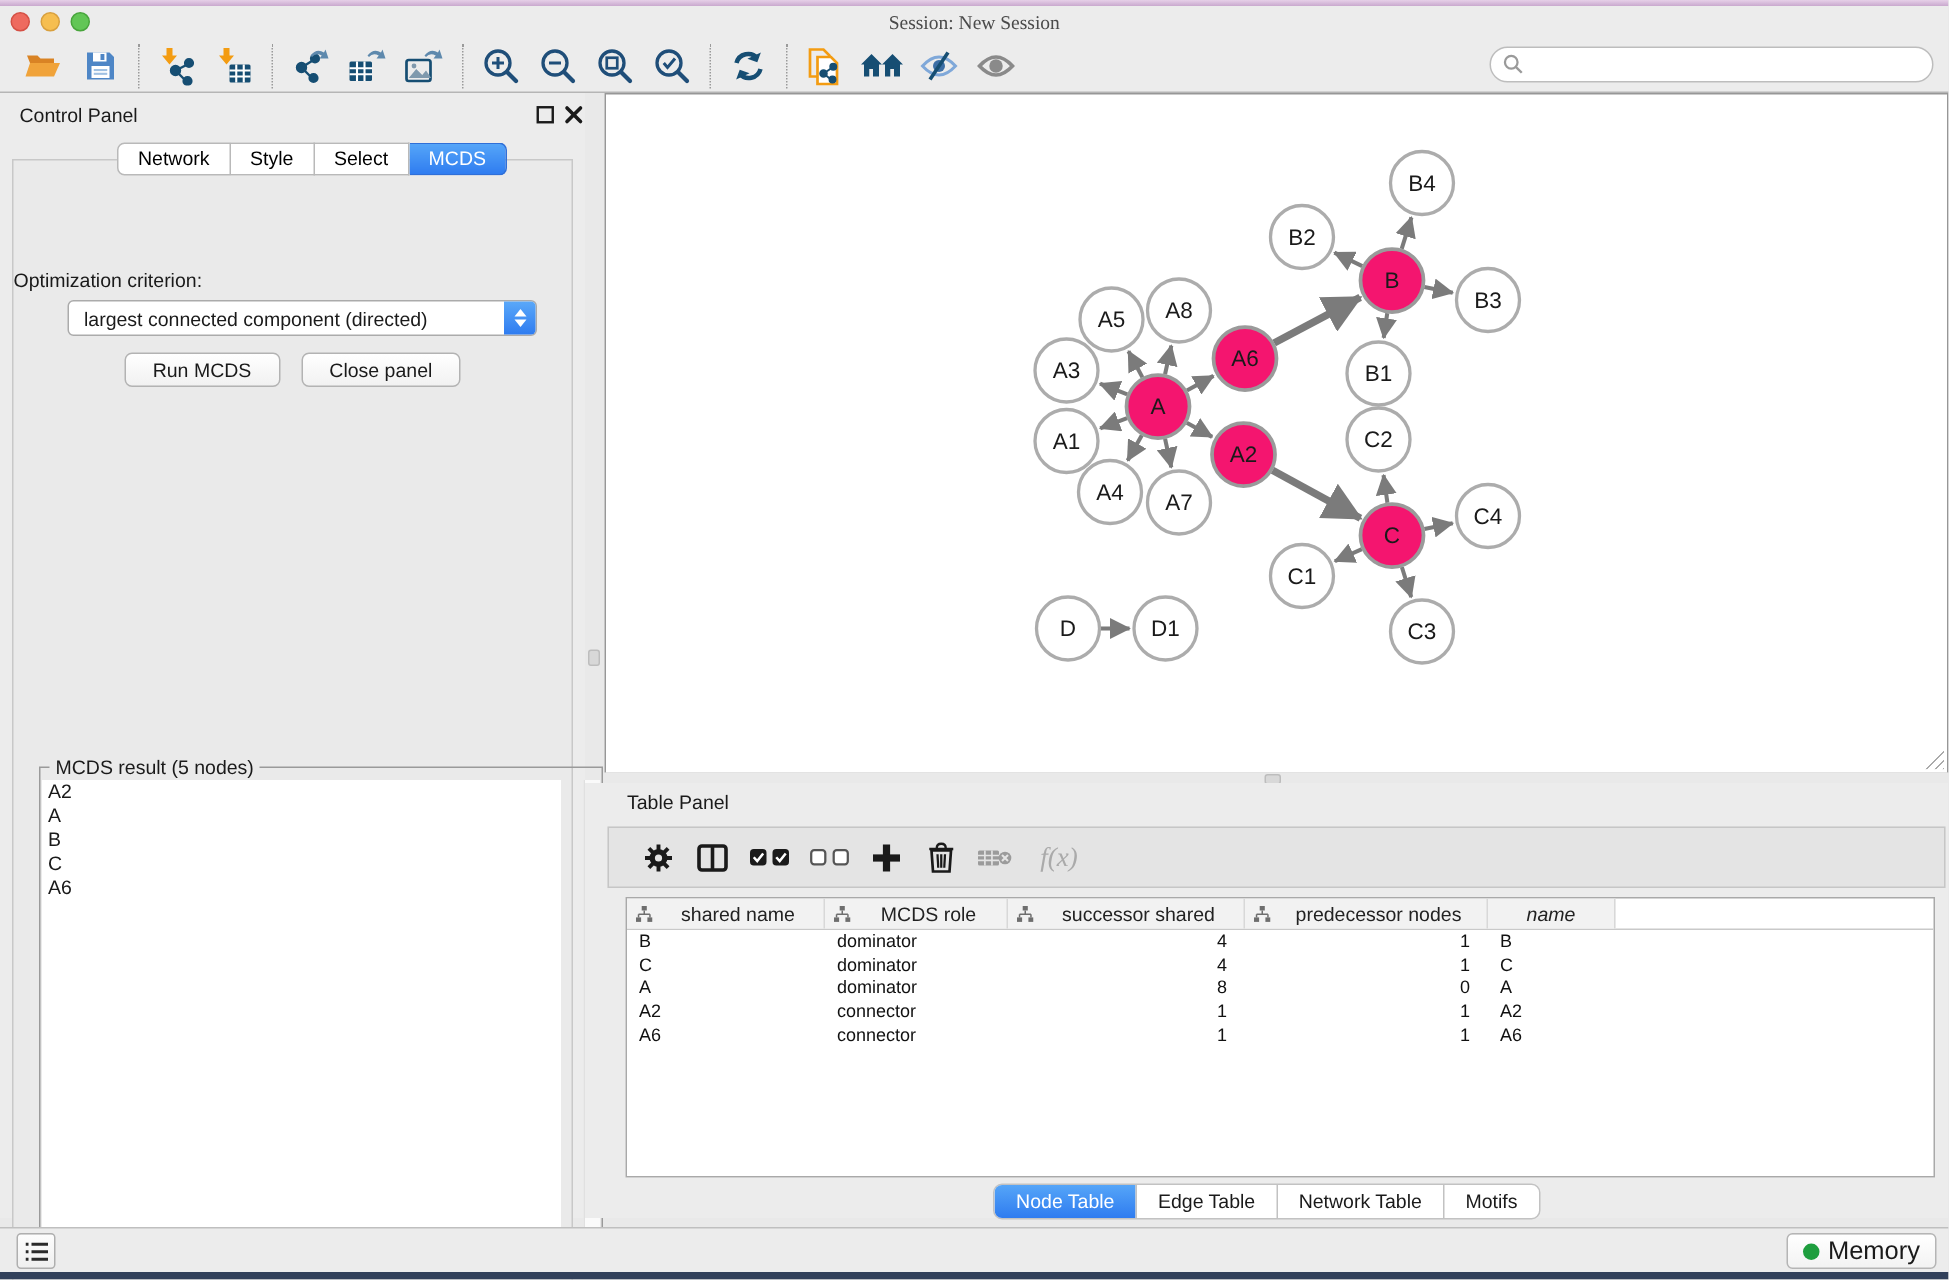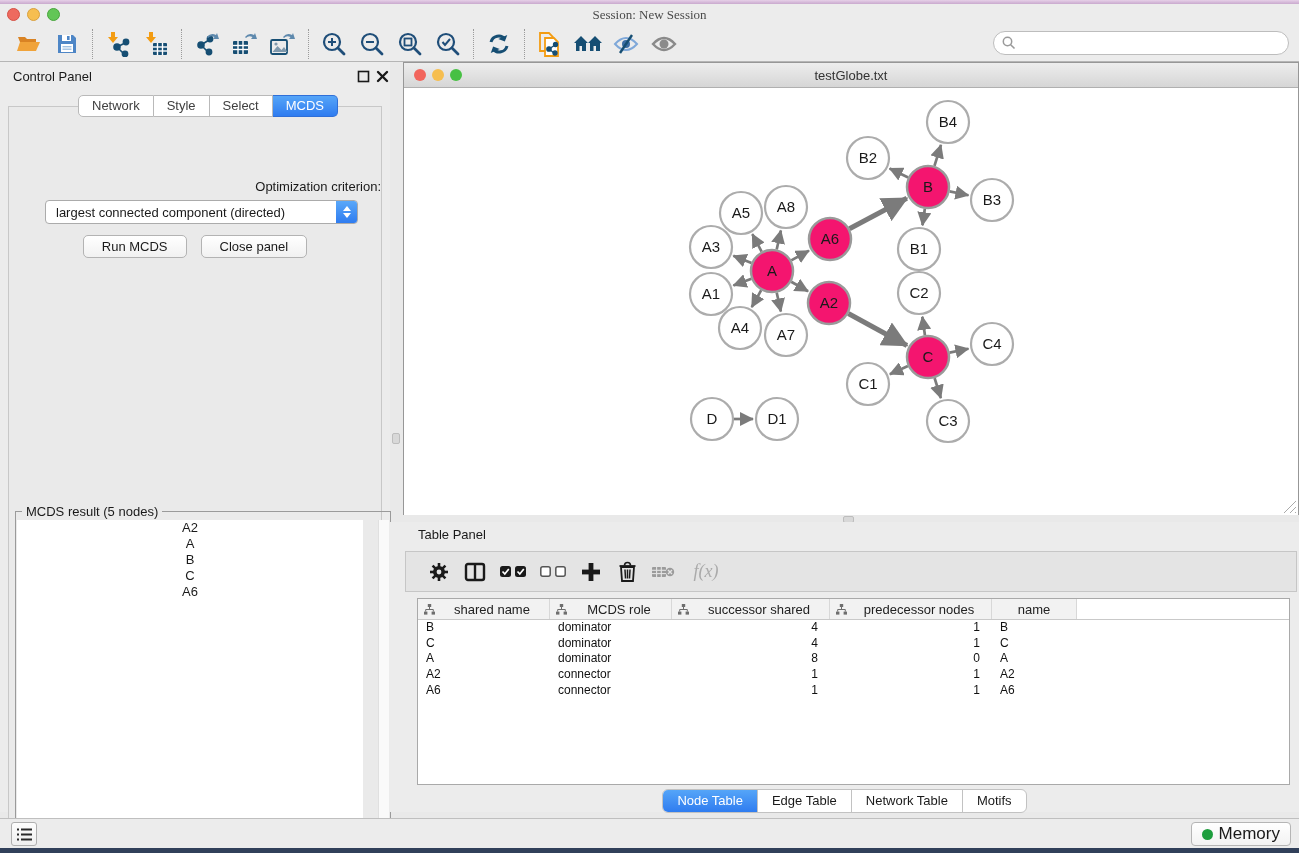--- a/index.html
+++ b/index.html
@@ -23,33 +23,33 @@
   .search-field { position:absolute; right:10px; top:5px; width:296px; height:24px; background:#fff; border:1px solid #bdbdbd; border-radius:12px; display:flex; align-items:center; padding:0 8px; }
   .search-field input { border:none; outline:none; flex:1; font:13px "Liberation Sans",sans-serif; background:transparent; margin-left:5px; }
 
   
   .control-panel { left:0; top:62px; width:390px; height:750px; background:#ececec; }
   .panel-header { position:absolute; left:0; top:0; width:100%; height:28px; }
   .panel-header .ph-title { position:absolute; left:13px; top:7px; color:#1a1a1a; }
   .winbtn { position:absolute; top:8px; width:13px; height:13px; cursor:pointer; }
   .cp-body { position:absolute; left:8px; top:44px; width:374px; height:756px; background:#eaeaea; border:1px solid #c8c8c8; }
   .cp-tabs { position:absolute; left:78px; top:33px; display:flex; z-index:3; }
-  .cp-tab { height:22px; line-height:20px; padding:0 13px; background:#fff; border:1px solid #b9b9b9; border-left:none; color:#404040; cursor:pointer; }
+  .cp-tab { height:22px; line-height:20px; padding:0 13px; background:#fff; border:1px solid #b9b9b9; border-left:none; color:#000000; cursor:pointer; }
   .cp-tab:first-child { border-left:1px solid #b9b9b9; border-radius:5px 0 0 5px; }
   .cp-tab:last-child { border-radius:0 5px 5px 0; }
   .cp-tab.active { background:linear-gradient(#55a5f8,#2f7cf0); border-color:#2f6fd8; color:#fff; }
-  .criterion-label { position:absolute; left:0; top:72px; width:100%; text-align:right; }
+  .criterion-label { position:absolute; left:0; top:72px; width:100%; text-align:left; }
   .dropdown { position:absolute; left:36px; top:93px; width:313px; height:24px; background:#fff; border:1px solid #ababab; border-radius:4px; display:flex; align-items:center; cursor:pointer; }
   .dropdown .dd-value { flex:1; padding-left:10px; }
   .dd-stepper { width:21px; height:22px; background:linear-gradient(#5aa8f9,#2f7cf0); border-radius:0 3px 3px 0; display:flex; flex-direction:column; align-items:center; justify-content:center; gap:2px; }
   .dd-stepper .up { width:0; height:0; border-left:4px solid transparent; border-right:4px solid transparent; border-bottom:5px solid #fff; }
   .dd-stepper .dn { width:0; height:0; border-left:4px solid transparent; border-right:4px solid transparent; border-top:5px solid #fff; }
   .btn-row { position:absolute; left:0; top:128px; width:100%; display:flex; justify-content:center; gap:14px; }
   .push-btn { height:23px; line-height:21px; padding:0 18px; background:linear-gradient(#ffffff,#f1f1f1); border:1px solid #b3b3b3; border-radius:5px; cursor:pointer; }
-  .mcds-fieldset { position:absolute; left:6px; top:404px; width:376px; height:338px; border:1px solid #9a9a9a;text-align:center; }
+  .mcds-fieldset { position:absolute; left:17px; top:404px; width:376px; height:338px; border:1px solid #9a9a9a; }
   .mcds-legend { position:absolute; left:6px; top:-8px; background:#eaeaea; padding:0 4px; font-size:13px; }
   .mcds-list { position:absolute; left:1px; top:8px; width:346px; height:328px; background:#fff; overflow:hidden; }
   .mcds-item { padding:0 4px; height:16px; line-height:16px; font-size:13px; }
   .mcds-scroll { position:absolute; right:1px; top:8px; width:11px; height:328px; background:#fafafa; border-left:1px solid #e0e0e0; cursor:pointer; }
 
   
   .v-grip { left:392px; top:433px; width:8px; height:11px; background:#d8d8d8; border:1px solid #bdbdbd; border-radius:2px; cursor:col-resize; }
   .network-window { left:403px; top:62px; width:896px; height:453px; background:#fff; border:1px solid #979797; }
   .nw-titlebar { position:absolute; left:0; top:0; width:100%; height:25px; background:linear-gradient(#ededed,#d6d6d6); border-bottom:1px solid #b0b0b0; }
   .nw-titlebar .nw-lights { position:absolute; left:10px; top:6px; display:flex; gap:6px; }
@@ -304,28 +304,20 @@
           <div class="mcds-item">C</div>
           <div class="mcds-item">A6</div>
         </div>
       <div class="mcds-scroll"></div>
     </div>
   </div>
 </div>
 
 <div class="abs v-grip"></div>
 <div class="abs network-window">
-  <div class="nw-titlebar">
-    <div class="nw-lights">
-      <div class="nw-light" style="background:#f2655c"></div>
-      <div class="nw-light" style="background:#f6be4f"></div>
-      <div class="nw-light" style="background:#47c043"></div>
-    </div>
-    <div class="nw-title">testGlobe.txt</div>
-  </div>
   <div class="nw-content">
     <svg width="894" height="426" viewBox="0 0 894 426">
         <defs>
           <marker id="arr" viewBox="0 0 6 6" markerWidth="5.2" markerHeight="5.2" refX="5.6" refY="3" orient="auto" markerUnits="strokeWidth">
             <path d="M0,0 L6,3 L0,6 z" fill="#7B7B7B"></path>
           </marker>
         </defs>
         <line x1="357.6297000338812" y1="162.5975032891971" x2="348.3130545084932" y2="145.1663600481486" stroke="#7B7B7B" stroke-width="2.7" marker-end="url(#arr)"></line>
         <line x1="372.7013313337195" y1="160.50819961728223" x2="376.87127490866965" y2="141.4456004175103" stroke="#7B7B7B" stroke-width="2.7" marker-end="url(#arr)"></line>
         <line x1="347.52754906265756" y1="173.94526520498002" x2="329.3335828407372" y2="166.78698341274907" stroke="#7B7B7B" stroke-width="2.7" marker-end="url(#arr)"></line>
@@ -567,21 +559,21 @@
             </g>
             <g stroke="#6e6e6e" stroke-width="1">
               <line x1="5.5" y1="3" x2="5.5" y2="5.5"></line>
               <line x1="1.7" y1="5.5" x2="9.3" y2="5.5"></line>
               <line x1="1.7" y1="5.5" x2="1.7" y2="7.6"></line>
               <line x1="9.3" y1="5.5" x2="9.3" y2="7.6"></line>
             </g>
           </svg>
           <span class="th-label">predecessor nodes</span>
         </div>
-        <div class="th" style="width: 85px;">
+        <div class="th" style="width: 85px; font-style: italic;">
           <span class="th-label">name</span>
         </div>
       </div>
     <div class="tbody">
         <div class="tr">
           <div class="td left" style="width: 132px;">B</div>
           <div class="td left" style="width: 122px;">dominator</div>
           <div class="td right" style="width: 158px;">4</div>
           <div class="td right" style="width: 162px;">1</div>
           <div class="td left" style="width: 85px;">B</div>

